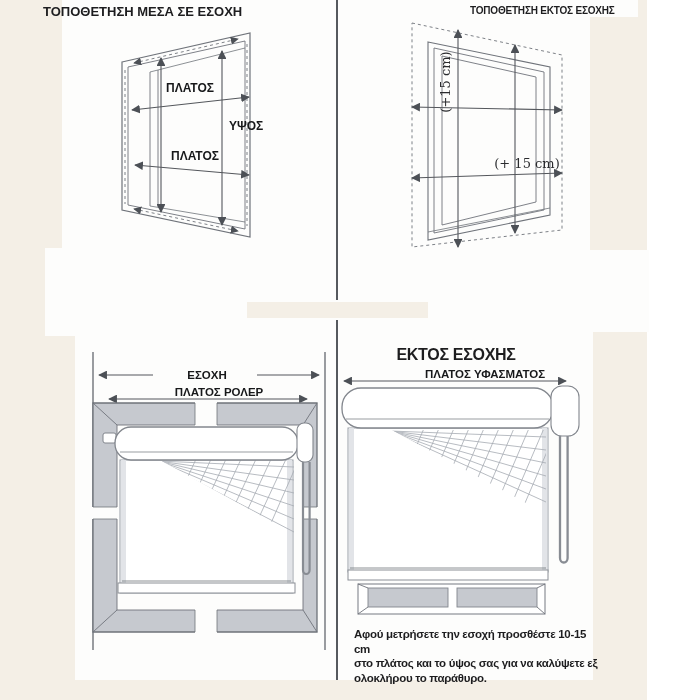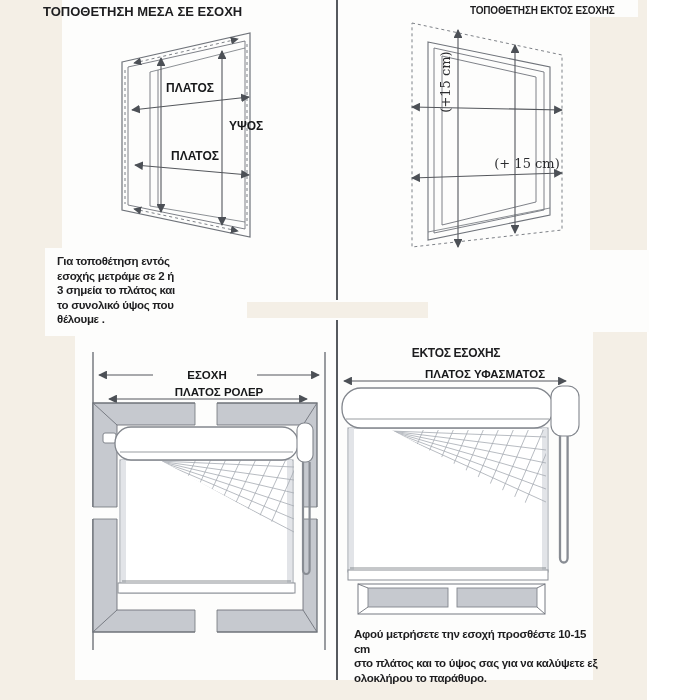--- a/index.html
+++ b/index.html
@@ -4,21 +4,21 @@
 <style>
   html,body{margin:0;padding:0;}
   body{width:700px;height:700px;overflow:hidden;}
   .page{position:relative;width:647px;height:700px;background:#f4efe6;
         font-family:"Liberation Sans",sans-serif;color:#1d1d1f;}
   .patch{position:absolute;background:#fdfdfc;}
   .vdiv{position:absolute;width:2px;background:#56595e;}
   .qtitle{position:absolute;font-weight:bold;white-space:nowrap;}
   #tl-title{left:43px;top:4px;font-size:13px;letter-spacing:0px;}
   #tr-title{left:462px;top:5px;font-size:10px;letter-spacing:-0.2px;margin-left:8px;}
-  #br-title{left:396px;top:346px;width:120px;text-align:center;font-size:12px;letter-spacing:-0.3px;}
+  #br-title{left:396px;top:346px;width:120px;text-align:center;font-size:16px;letter-spacing:-0.3px;}
   .note{position:absolute;font-weight:bold;white-space:pre-wrap;
         font-size:11.5px;line-height:14.5px;letter-spacing:-0.3px;}
   #tl-note{left:57px;top:254px;width:195px;}
   #tr-note{left:437px;top:260px;width:220px;}
   #br-note{left:354px;top:627px;width:248px;}
   svg{position:absolute;overflow:visible;}
   svg text{font-family:"Liberation Sans",sans-serif;font-weight:bold;fill:#17181a;}
   svg text.serif{font-family:"DejaVu Serif",serif;font-weight:normal;fill:#2a2b2e;}
   .ln{stroke:#6f737a;fill:none;}
   .arr{stroke:#54575c;fill:none;stroke-width:1.1;}
@@ -88,25 +88,20 @@
     <g>
       <path class="arr" d="M58,12 L58,229" marker-start="url(#m2)" marker-end="url(#m2)"></path>
       <path class="arr" d="M115,27 L115,215" marker-start="url(#m2)" marker-end="url(#m2)"></path>
       <path class="arr" d="M12,89 L162,92" marker-start="url(#m2)" marker-end="url(#m2)"></path>
       <path class="arr" d="M12,160 L162,155" marker-start="url(#m2)" marker-end="url(#m2)"></path>
     </g>
     <text x="50" y="64" class="serif" transform="rotate(-90 50 64)" text-anchor="middle" font-size="13">(+15 cm)</text>
     <text x="127" y="150" class="serif" text-anchor="middle" font-size="13">(+ 15 cm)</text>
   </svg>
 
-  <div class="note" id="tl-note">Για τοποθέτηση εντός
-εσοχής μετράμε σε 2 ή
-3 σημεία το πλάτος και
-το συνολικό ύψος που
-θέλουμε .</div>
 
   <svg style="left:62px;top:348px" width="277" height="310" viewBox="0 0 277 310">
     <defs>
       <marker id="m3" viewBox="0 0 10 10" refX="9" refY="5" markerWidth="8" markerHeight="8" orient="auto-start-reverse">
         <path d="M0,0 L10,5 L0,10 Z" fill="#4c5056"></path>
       </marker>
       <clipPath id="clipbl">
           <path d="M98,112 L232,112 L232,186 Z"></path>
         </clipPath>
     </defs>

